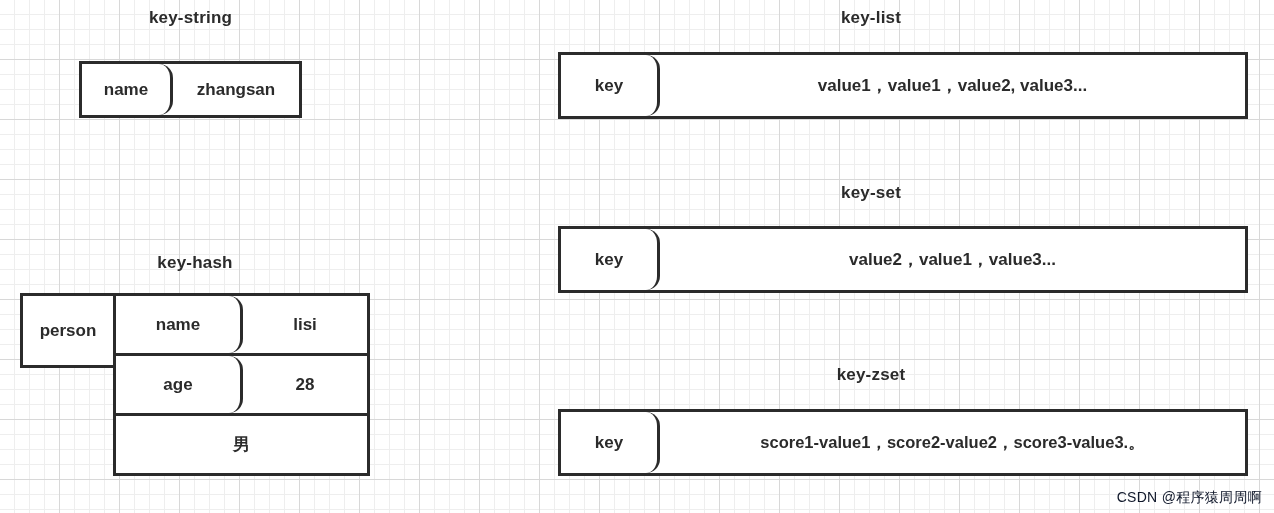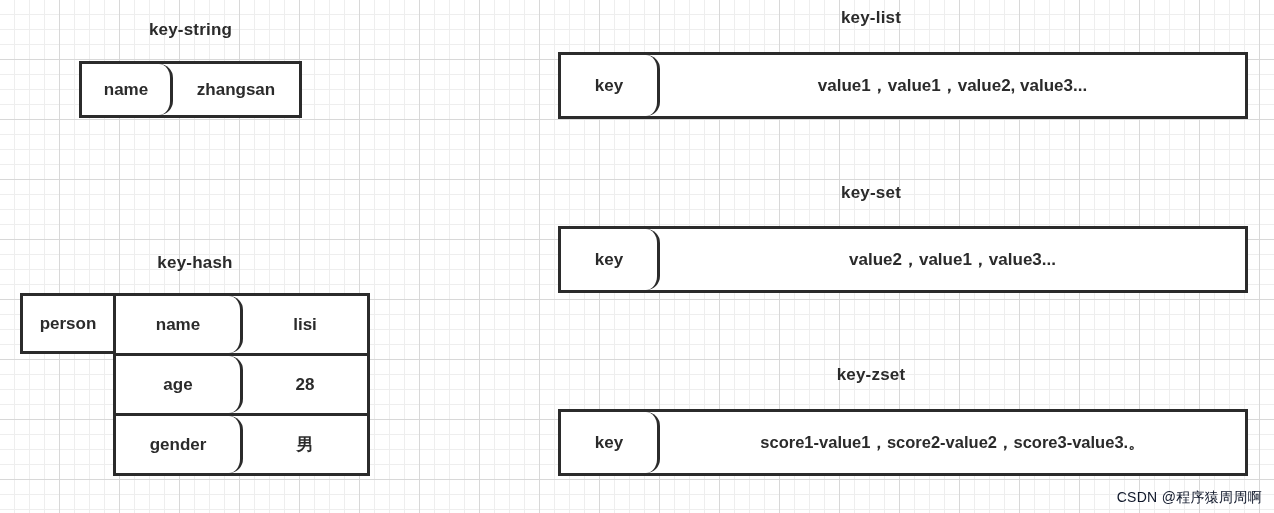--- a/index.html
+++ b/index.html
@@ -44,30 +44,30 @@
     font-size:17px;
     font-weight:bold;
     color:#2b2b2b;
     white-space:nowrap;
     background:#ffffff;
     border-radius:14px;
   }
   .cell.divided { border-right:3px solid #2b2b2b; }
 
   
-  #kstr-title { left:79px;  top:20px;  width:223px;text-align:center; }
+  #kstr-title { left:79px;  top:8px;  width:223px;text-align:center; }
   #kstr-box   { left:79px;  top:61px;  width:223px; height:57px; }
   #kstr-box .k { width:91px; }
   #kstr-box .v { flex:1; }
 
   
   #khash-title { left:20px; top:253px; width:350px; }
   #khash-person {
     position:absolute; left:20px; top:293px;
-    width:96px; height:61px;
+    width:96px; height:75px;
     box-sizing:border-box;
     border:3px solid #2b2b2b;
     background:#fff;
     display:flex; align-items:center; justify-content:center;
     font-size:17px; font-weight:bold; color:#2b2b2b;
   }
   #khash-rows {
     position:absolute; left:113px; top:293px;
     width:257px; height:183px;
     box-sizing:border-box;
@@ -123,21 +123,20 @@
 <div id="khash-rows">
   <div class="hrow">
     <div class="cell hk">name</div>
     <div class="cell hv">lisi</div>
   </div>
   <div class="hrow">
     <div class="cell hk">age</div>
     <div class="cell hv">28</div>
   </div>
   <div class="hrow">
-    <div class="cell hk">gender</div>
     <div class="cell hv">男</div>
   </div>
 </div>
 
 <div class="title" id="klist-title">key-list</div>
 
 <div class="box rbox" id="klist-box">
   <div class="cell divided k">key</div>
   <div class="cell v">value1，value1，value2, value3...</div>
 </div>

